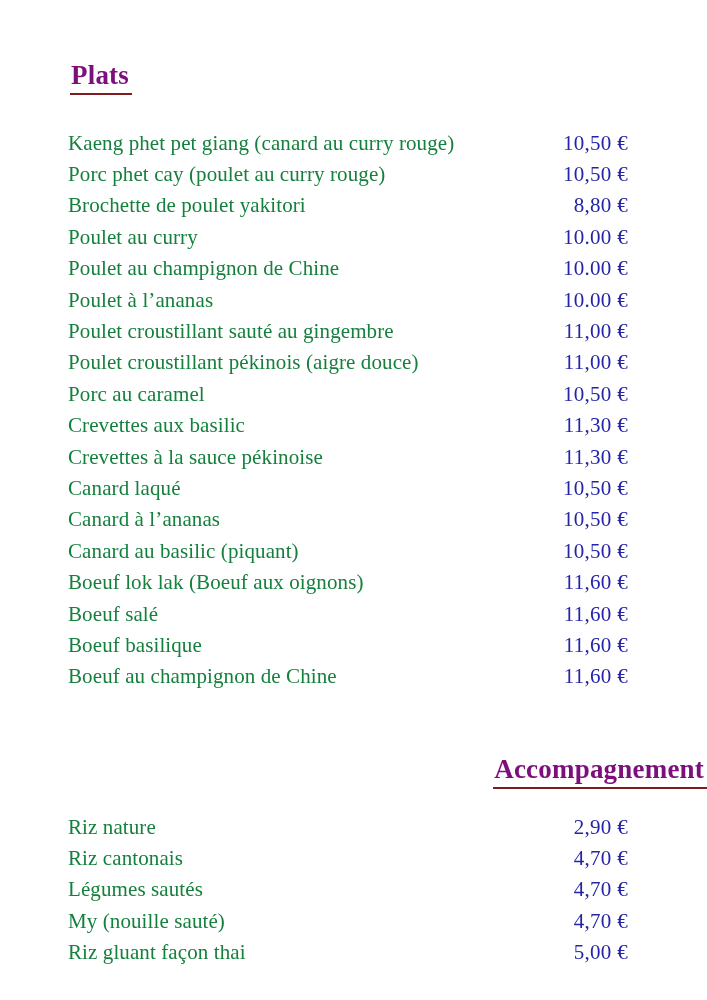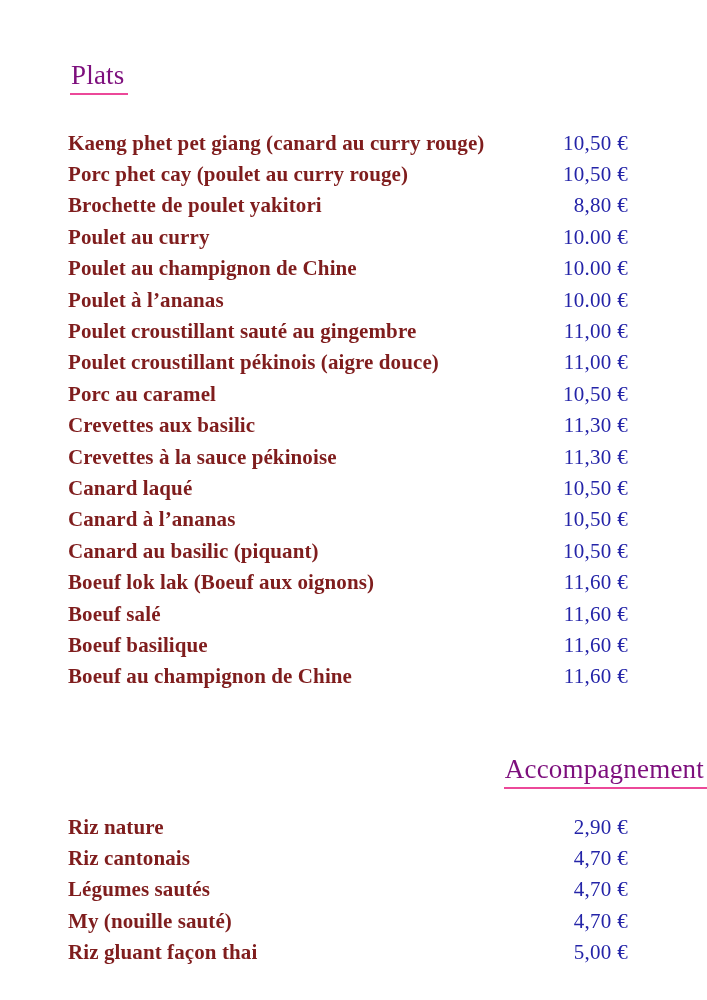--- a/index.html
+++ b/index.html
@@ -28,26 +28,26 @@
     left: 0;
     right: 0;
   }
 
   .section-plats   { top: 38px; }
   .section-accomp  { top: 732px; }
 
   .section-heading {
     font-family: "Liberation Serif", "DejaVu Serif", serif;
     font-size: 27px;
-    font-weight: 400;
+    font-weight: 700;
     color: #7d0f7d;
     letter-spacing: 0.2px;
     line-height: 1.18;
     display: inline-block;
-    border-bottom: 2px solid #ec4899;
+    border-bottom: 2px solid #7f1d1d;
     padding: 0 3px 1px 1px;
     white-space: nowrap;
   }
 
   .heading-row-plats  { padding-left: 70px; }
   .heading-row-accomp { padding-left: 84px; text-align: right; }
 
   .items {
     margin: 0;
     padding: 0;
@@ -62,24 +62,23 @@
     align-items: baseline;
     padding: 0 79px 0 68px;
     height: 31.4px;
     line-height: 31.4px;
     white-space: nowrap;
   }
 
   .item-name {
     font-family: "Liberation Serif", "DejaVu Serif", serif;
     font-size: 21px;
-    color: #7f1d1d;
+    color: #15803d;
     letter-spacing: 0.1px;
     flex: 0 1 auto;
-    font-weight: bold;
   }
 
   .dots-filler {
     flex: 1 1 auto;
     min-width: 8px;
   }
 
   .item-price {
     font-family: "Liberation Serif", "DejaVu Serif", serif;
     font-size: 21px;

